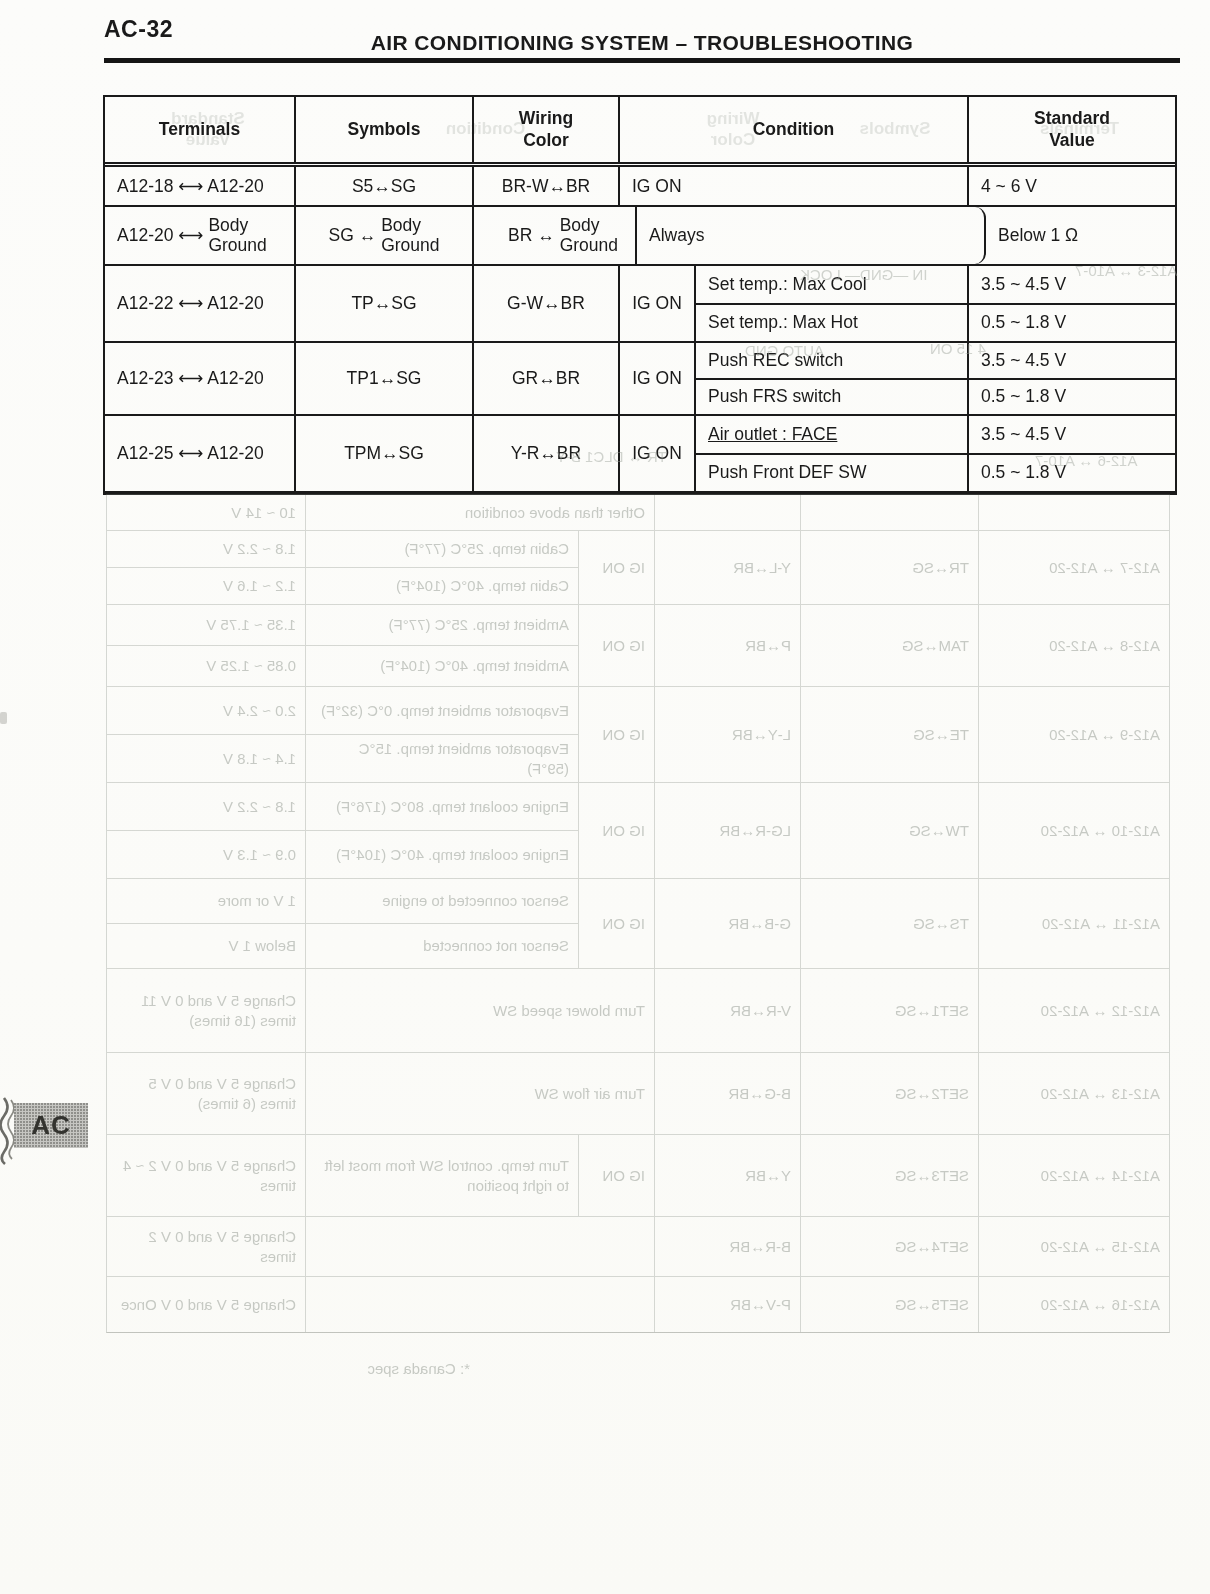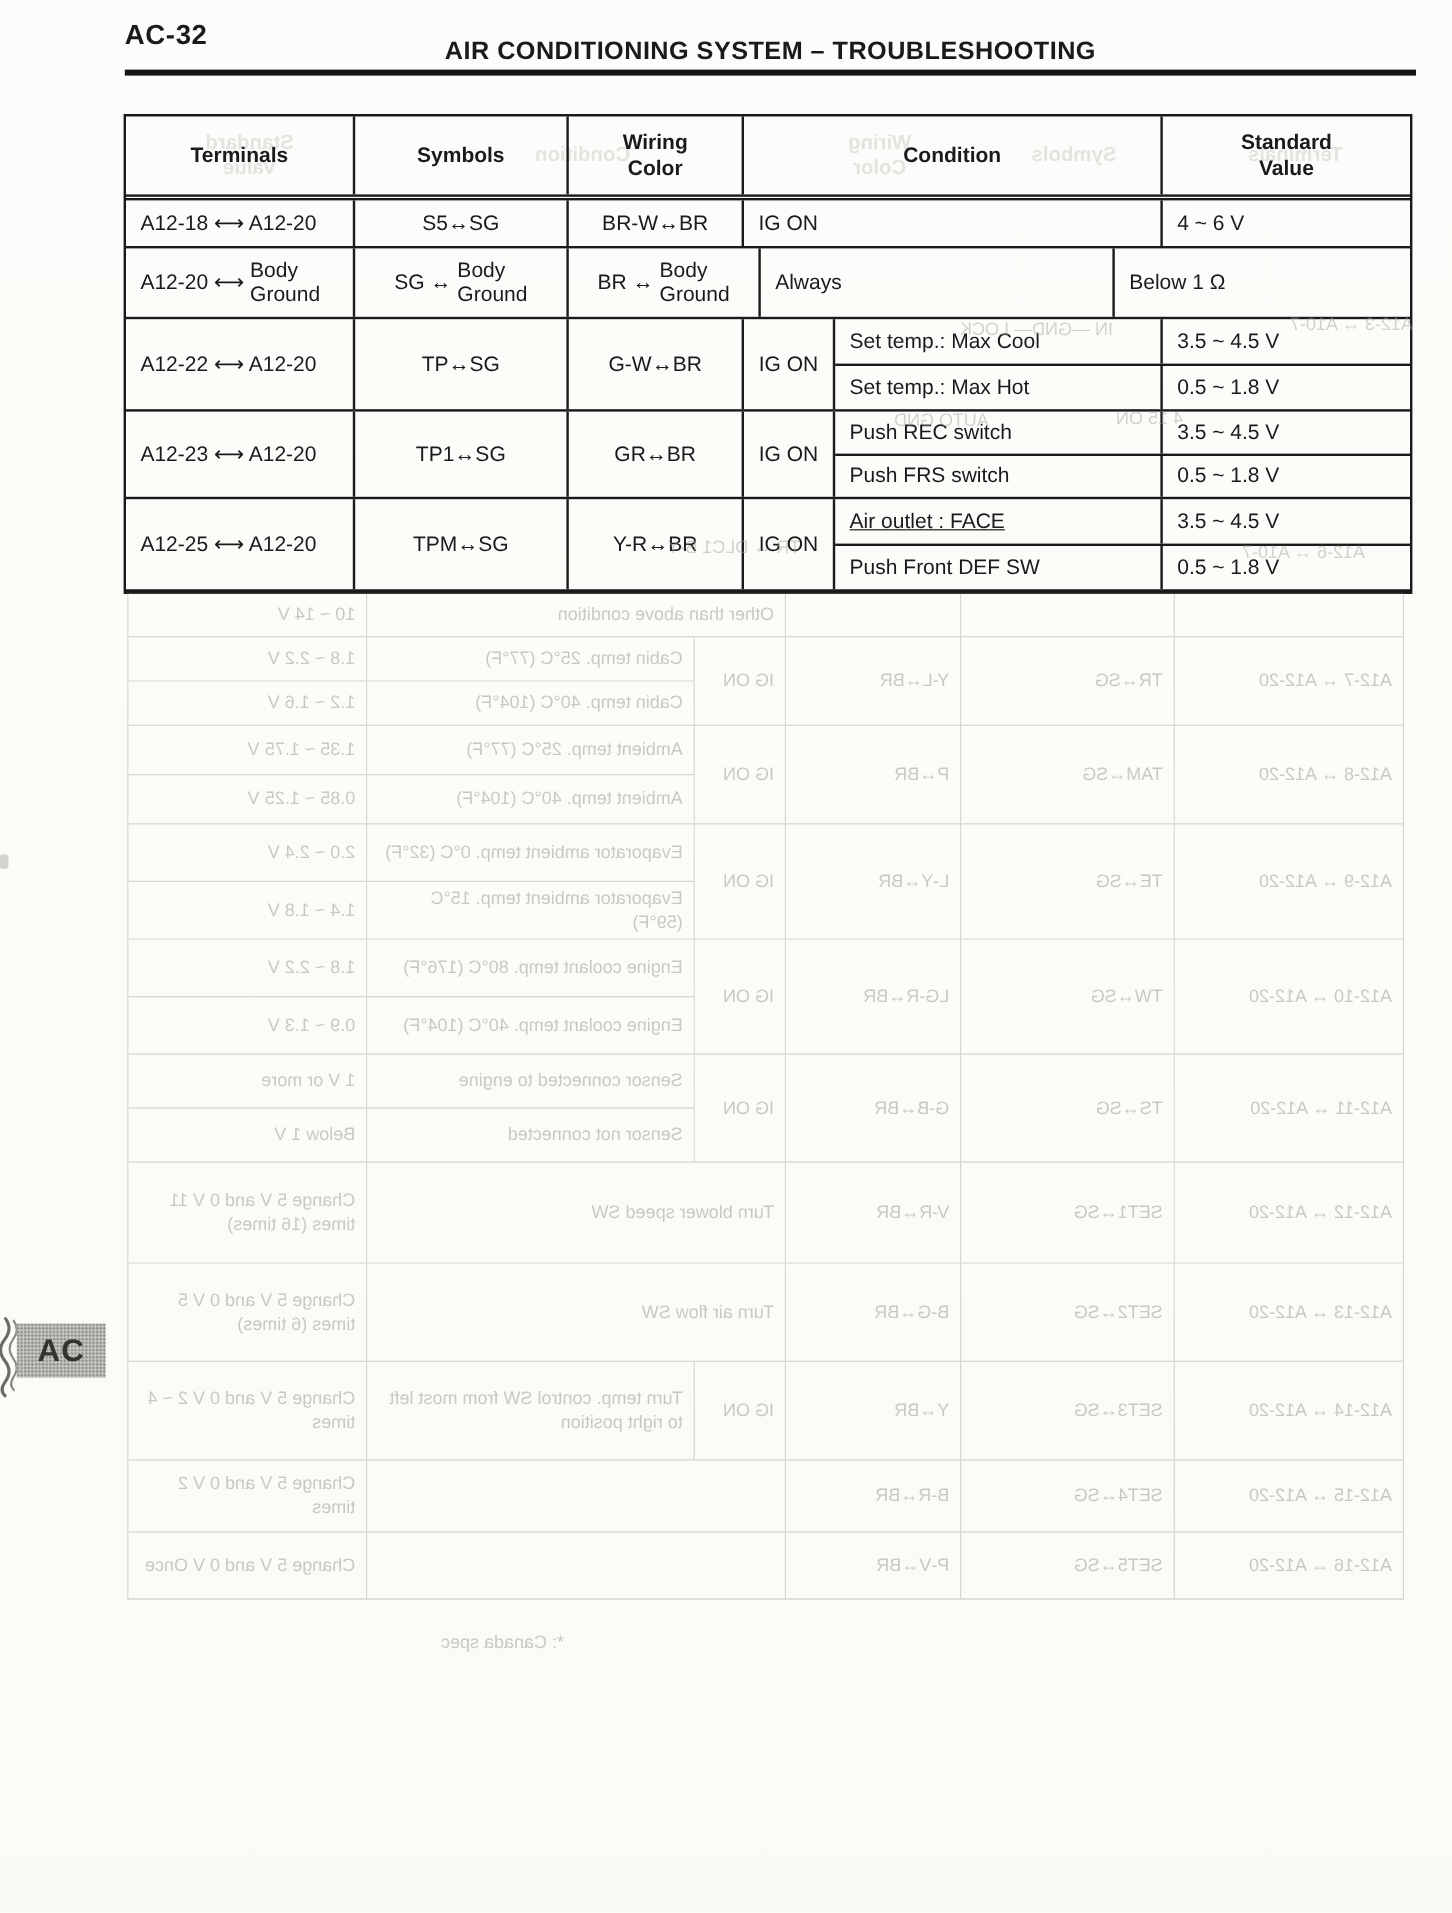--- a/index.html
+++ b/index.html
@@ -113,28 +113,28 @@
 Ground</div>
             </div>
           </div>
           <div class="cell centered" style="width: 178px;">
             <div class="pair">
               <div>SG ↔</div>
               <div class="stack">Body
 Ground</div>
             </div>
           </div>
-          <div class="cell centered" style="width: 160px;">
+          <div class="cell centered" style="width: 146px; margin-left: 17px;">
             <div class="pair">
               <div>BR ↔</div>
               <div class="stack">Body
 Ground</div>
             </div>
           </div>
-          <div class="cell" style="width: 295px;">Always</div>
+          <div class="cell" style="width: 349px; border-radius: 11px;">Always</div>
           <div class="cell vlast">Below 1 Ω</div>
         </div>
         <div class="trow" style="height: 77px;">
           <div class="cell" style="width: 191px;">A12-22 ⟷ A12-20</div>
           <div class="cell centered" style="width: 178px;">TP↔SG</div>
           <div class="cell centered" style="width: 146px;">G-W↔BR</div>
           <div class="cell centered" style="width: 76px;">IG ON</div>
           <div class="subwrap">
             <div class="subrow subfirst">
               <div class="cell" style="width: 273px;">Set temp.: Max Cool</div>

